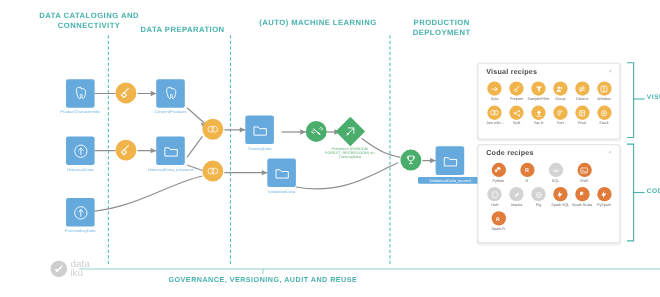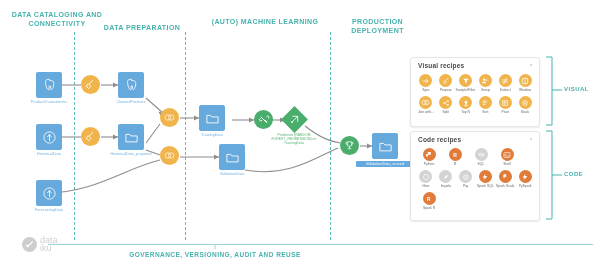--- a/index.html
+++ b/index.html
@@ -1,17 +1,17 @@
 <!DOCTYPE html>
 <html><head>
 <meta charset="utf-8">
 <style>
   html,body{margin:0;padding:0;}
   body{width:600px;height:270px;background:#ffffff;font-family:"Liberation Sans",sans-serif;overflow:hidden;position:relative;}
-  #stage{position:absolute;inset:0;width:504px;height:270px;}
+  #stage{position:absolute;inset:0;width:504px;height:270px;margin-left:24px;}
 
   .phase-title{position:absolute;color:#46b2ad;font-size:7px;font-weight:bold;letter-spacing:.4px;text-align:center;line-height:9px;text-transform:uppercase;}
 
   .vdash{position:absolute;width:0;border-left:1.5px dashed #57bdb7;}
 
   .node{position:absolute;}
   .ds{width:26px;height:26px;border-radius:2px;background:#66a9dd;display:flex;align-items:center;justify-content:center;}
   .nodelabel{position:absolute;color:#6fb0e0;font-size:3.6px;text-align:center;width:64px;left:50%;transform:translateX(-50%);line-height:4.6px;letter-spacing:.1px;}
   .nodelabel.green{color:#52ad6f;}
   .nodelabel.dark{color:#ffffff;}

